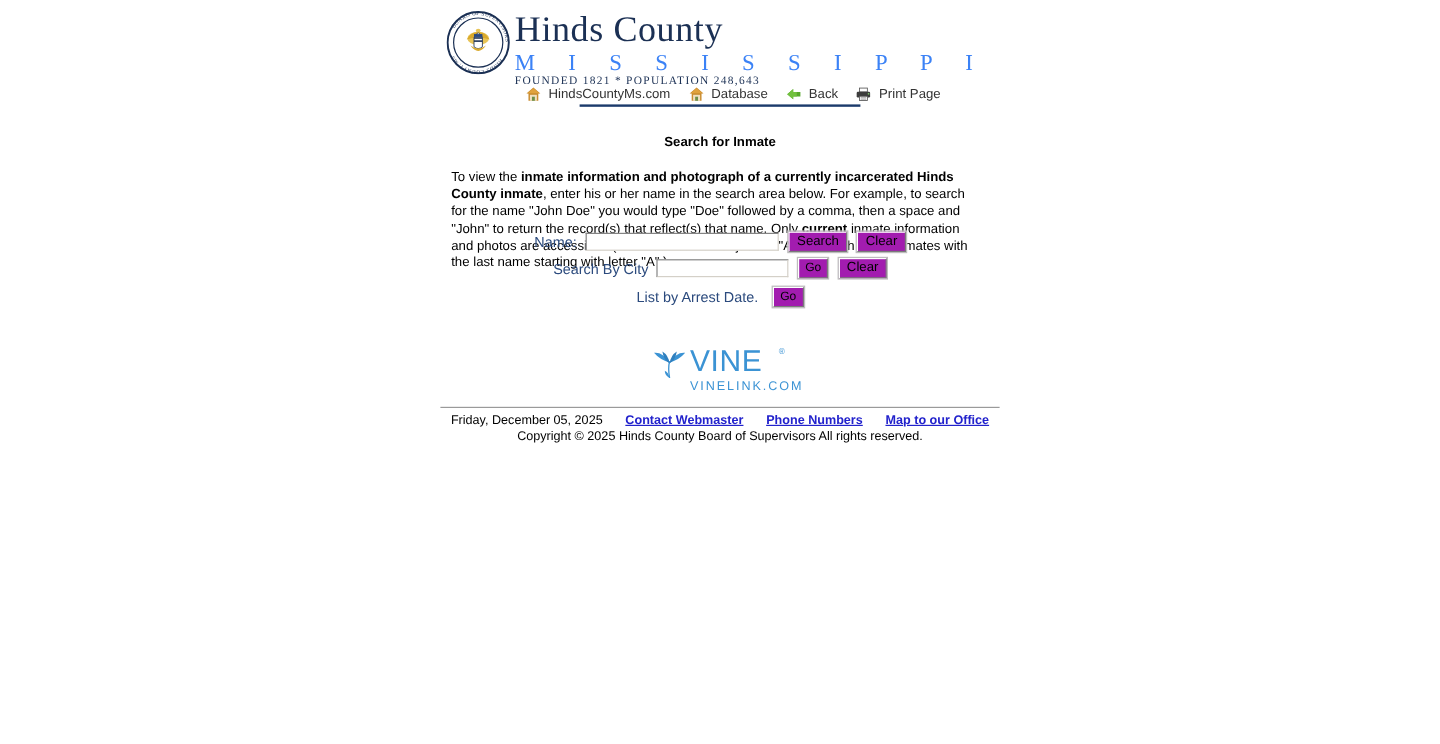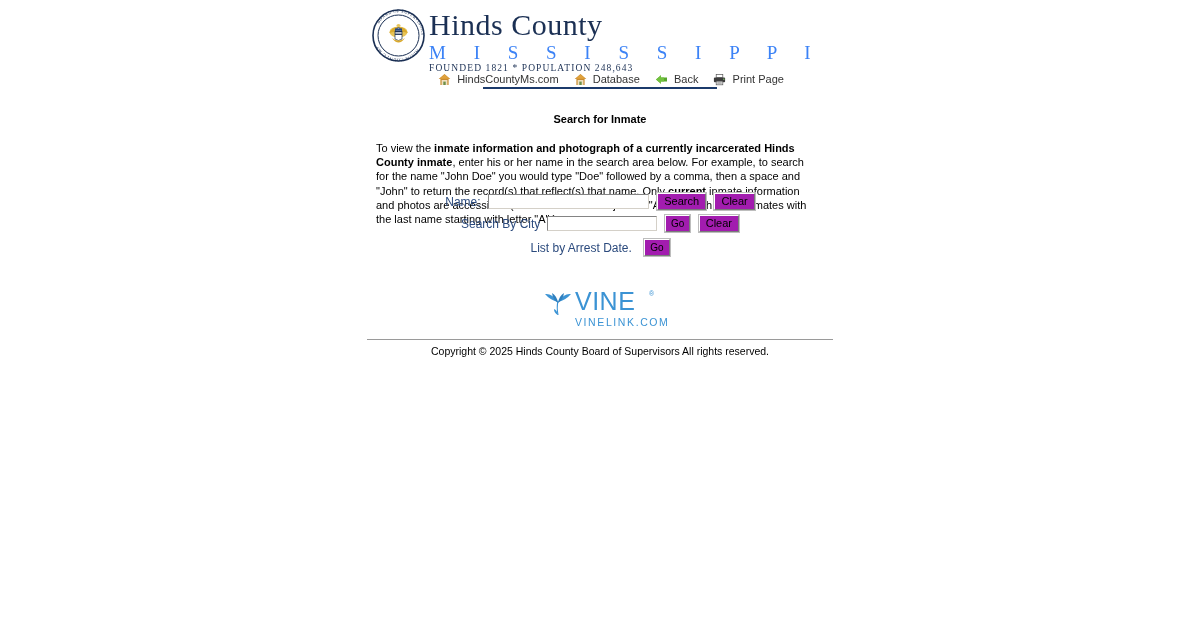--- a/index.html
+++ b/index.html
@@ -424,17 +424,23 @@
       </span>
       <span class="vine-word">VINE</span>
       <span class="vine-reg">®</span>
       <span class="vine-sub">VINELINK.COM</span>
     </div>
   </div>
 
   <div class="footer-rule"></div>
 
   <div class="footer">
+    <div>
+      <span class="footer-date">Friday, December 05, 2025</span>
+      <a class="footer-link">Contact Webmaster</a>
+      <a class="footer-link">Phone Numbers</a>
+      <a class="footer-link">Map to our Office</a>
+    </div>
     <div class="footer-copy">Copyright © 2025 Hinds County Board of Supervisors All rights reserved.</div>
   </div>
 
 
 </div>
 
 </body></html>

